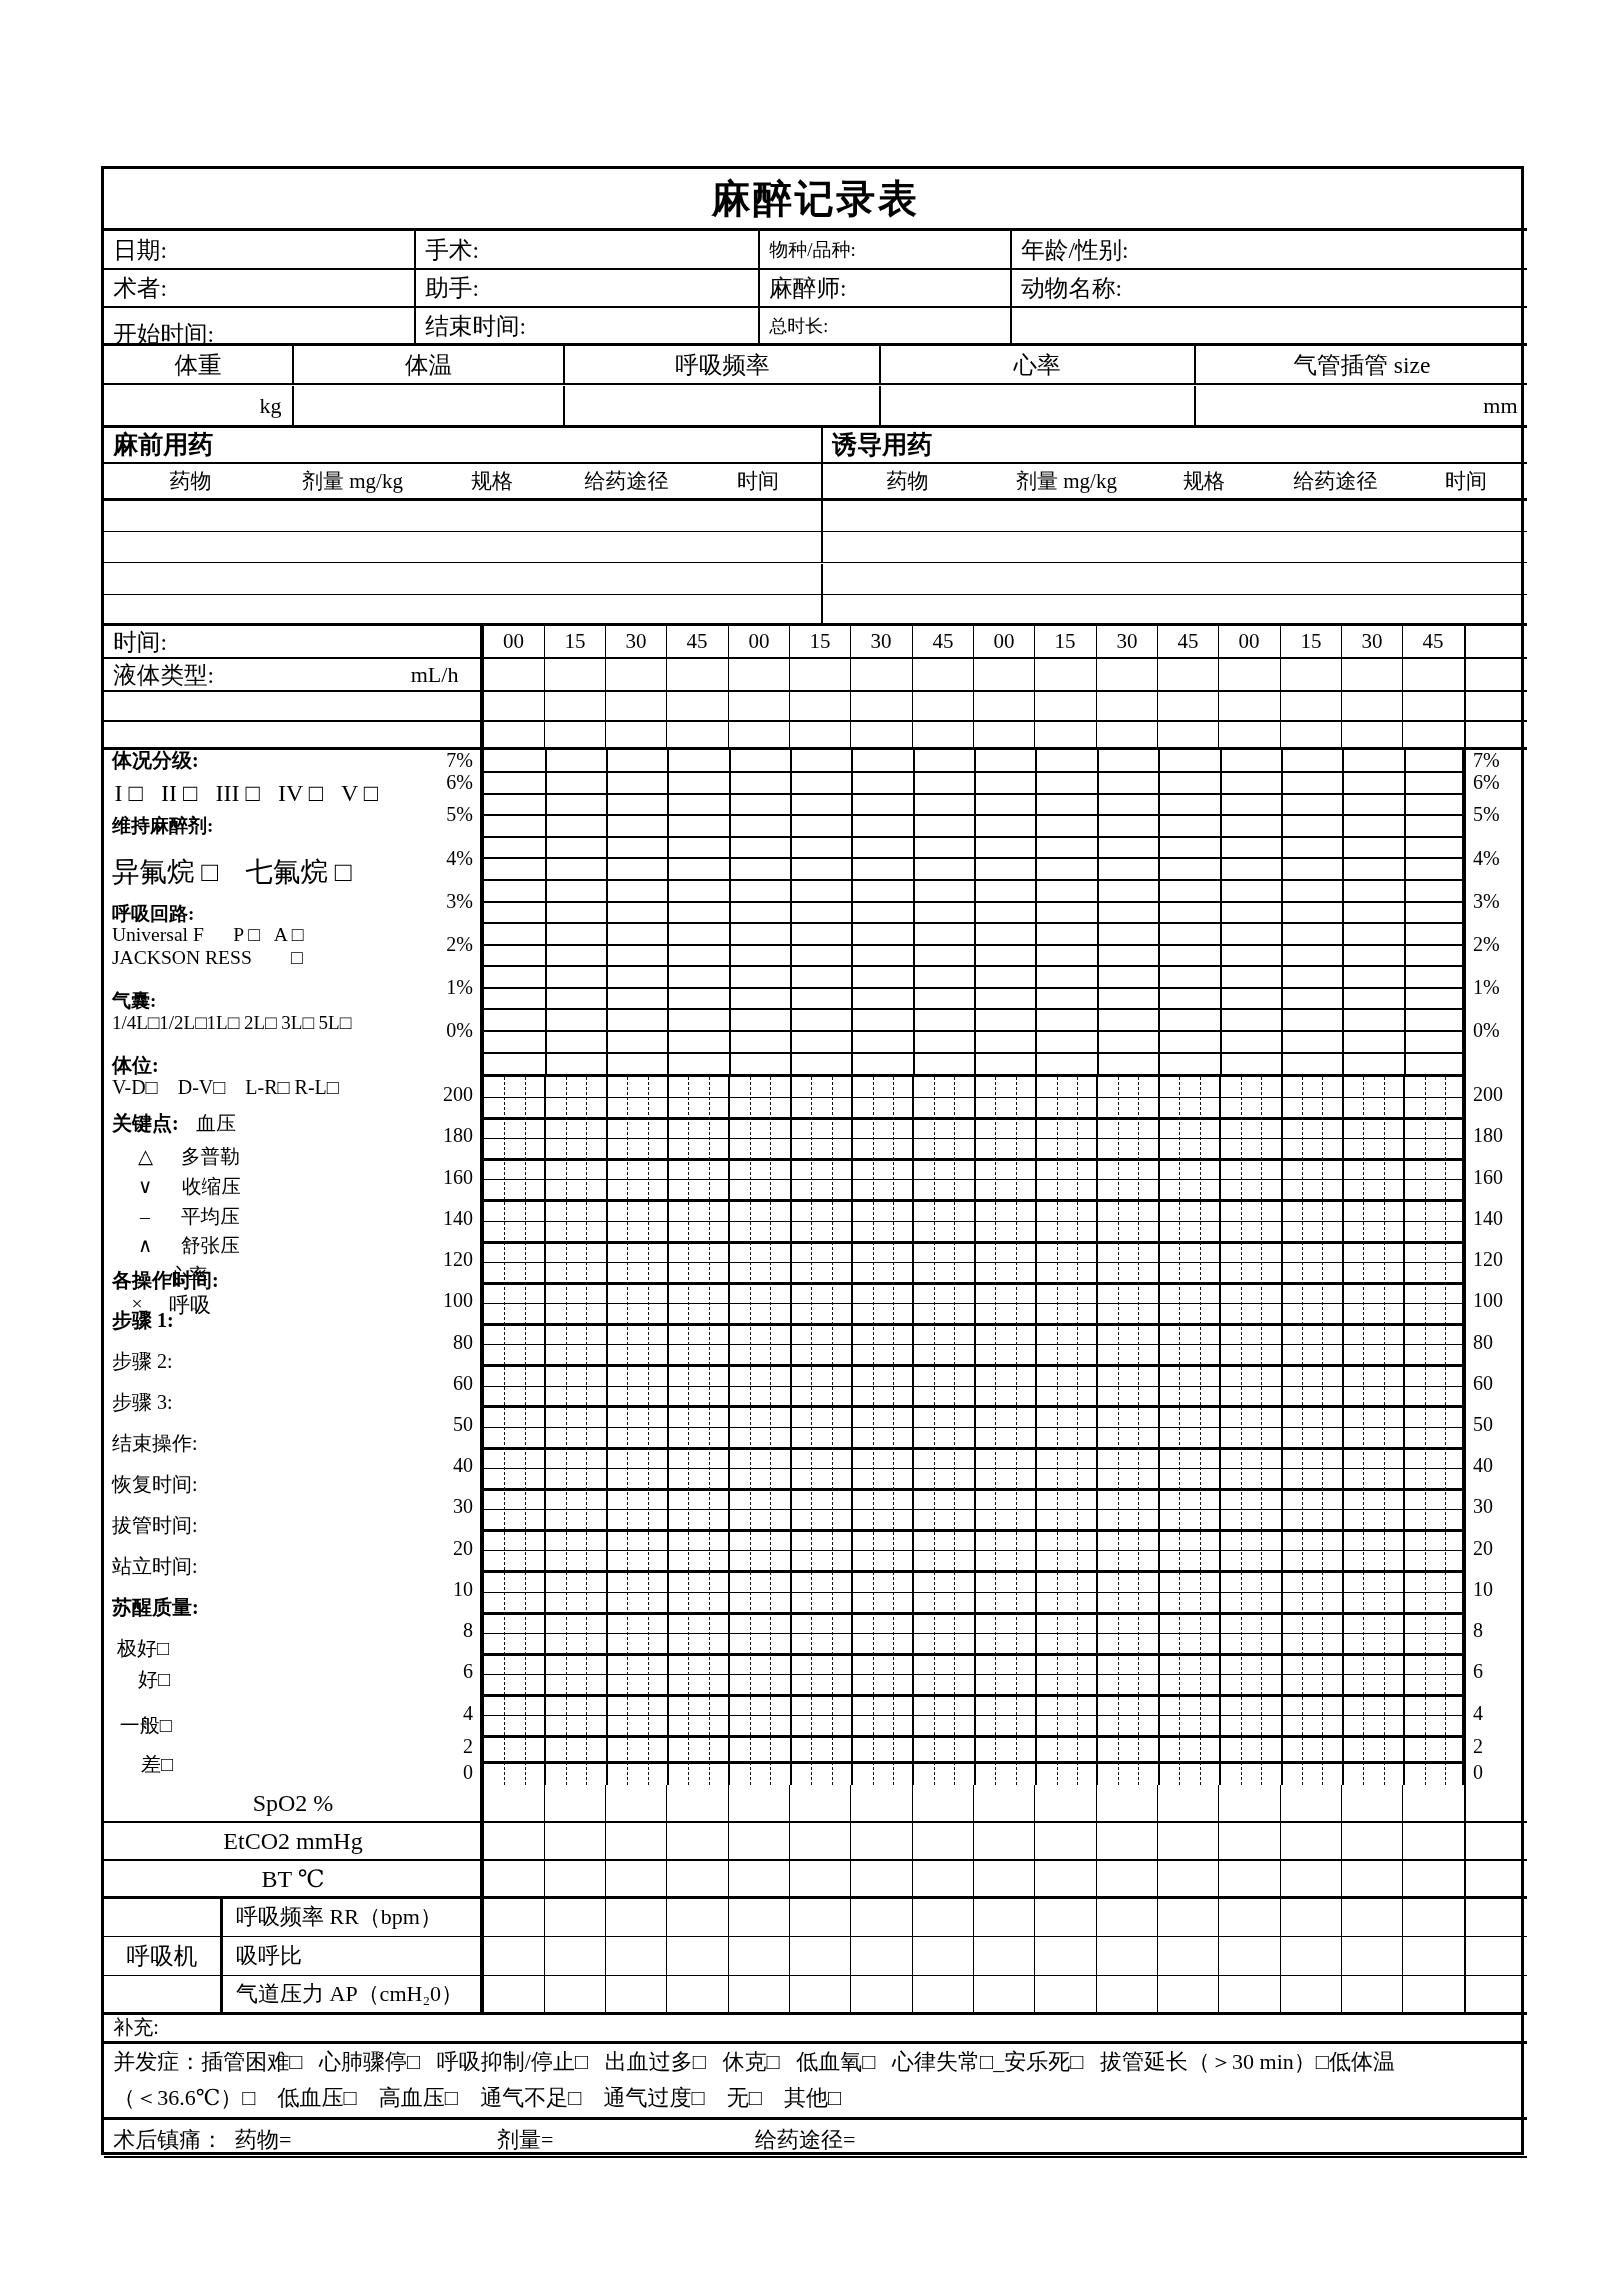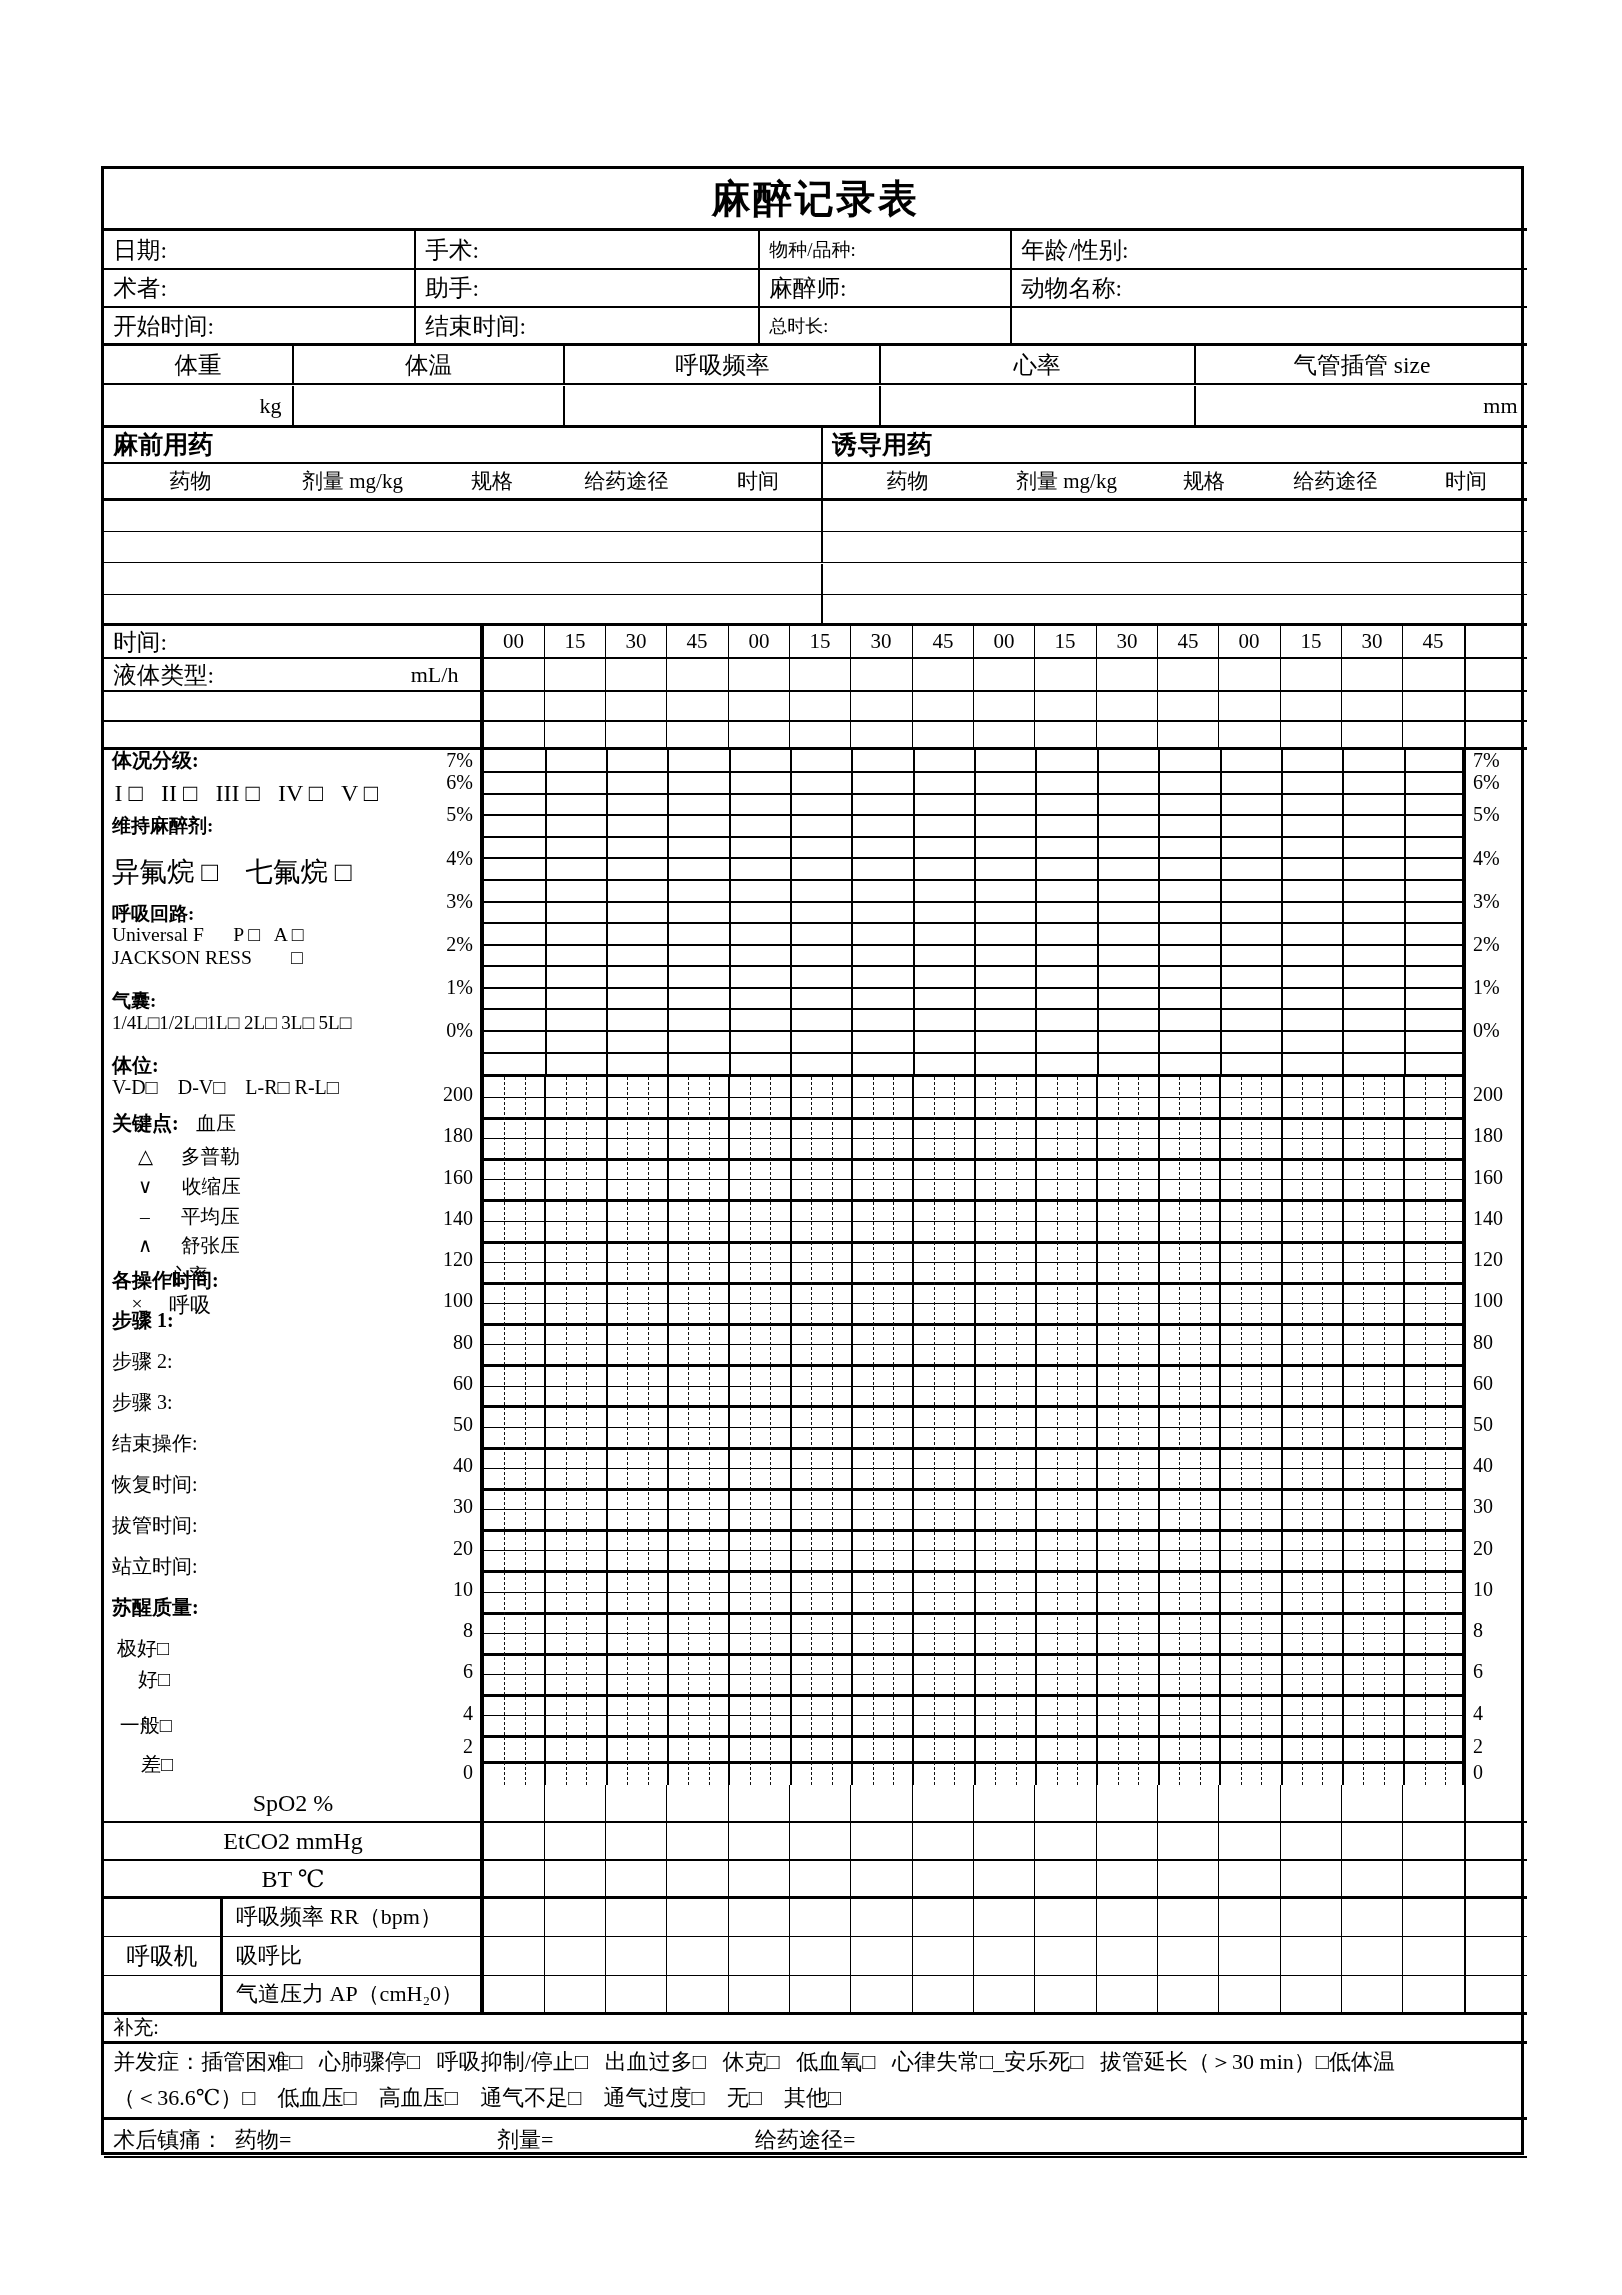--- a/index.html
+++ b/index.html
@@ -43,21 +43,21 @@
           <div class="cell bl" style="left: 654px; width: 253px; font-size: 19px; padding-left: 9.2px;">物种/品种:</div>
           <div class="cell bl" style="left: 906px; width: 517px; font-size: 23.6px; padding-left: 9.2px;">年龄/性别:</div>
         </div>
         <div class="row" style="top: 101px; height: 38px;">
           <div class="cell " style="left: 0px; width: 310px; font-size: 23.6px; padding-left: 9.2px;">术者:</div>
           <div class="cell bl" style="left: 310px; width: 344px; font-size: 23.6px; padding-left: 9.2px;">助手:</div>
           <div class="cell bl" style="left: 654px; width: 208px; font-size: 23.6px; padding-left: 9.2px;">麻醉师:</div>
           <div class="cell bl" style="left: 906px; width: 517px; font-size: 23.6px; padding-left: 9.2px;">动物名称:</div>
         </div>
         <div class="row bb4" style="top: 139px; height: 38px;">
-          <div class="cell " style="left: 0px; width: 310px; font-size: 23.6px; padding-left: 9.2px;">开始时间:</div>
+          <div class="cell " style="left: 0px; width: 310px; font-size: 23.6px; padding-left: 9.2px; margin-top: 8px;">开始时间:</div>
           <div class="cell bl" style="left: 310px; width: 344px; font-size: 23.6px; padding-left: 9.2px;">结束时间:</div>
           <div class="cell bl" style="left: 654px; width: 253px; font-size: 18px; padding-left: 9.2px;">总时长:</div>
           <div class="cell bl" style="left: 906px; width: 517px; font-size: 23.6px; padding-left: 9.2px;"></div>
         </div>
         <div class="row" style="top: 177px; height: 39px;">
           <div class="cell ctr" style="left: 0px; width: 188px; font-size: 23.6px;">体重</div>
           <div class="cell bl ctr" style="left: 188px; width: 271px; font-size: 23.6px;">体温</div>
           <div class="cell bl ctr" style="left: 459px; width: 317px; font-size: 23.6px;">呼吸频率</div>
           <div class="cell bl ctr" style="left: 775px; width: 314px; font-size: 23.6px;">心率</div>
           <div class="cell bl ctr" style="left: 1090px; width: 334px; font-size: 23.6px;">气管插管 size</div>

